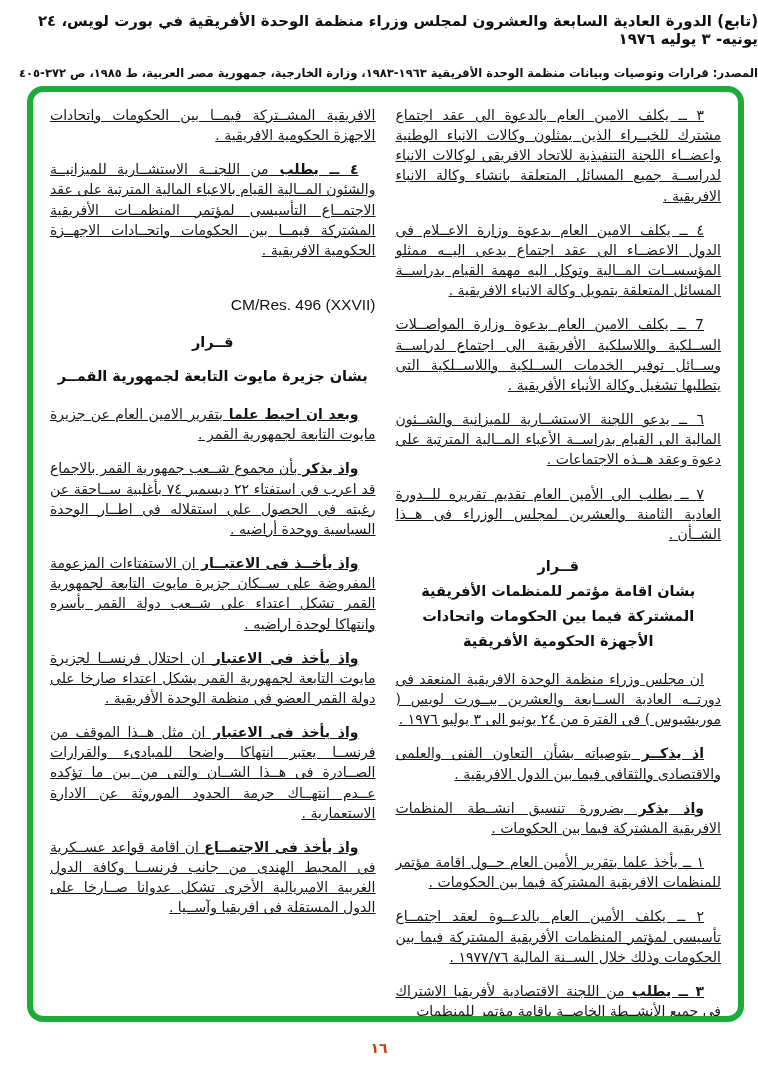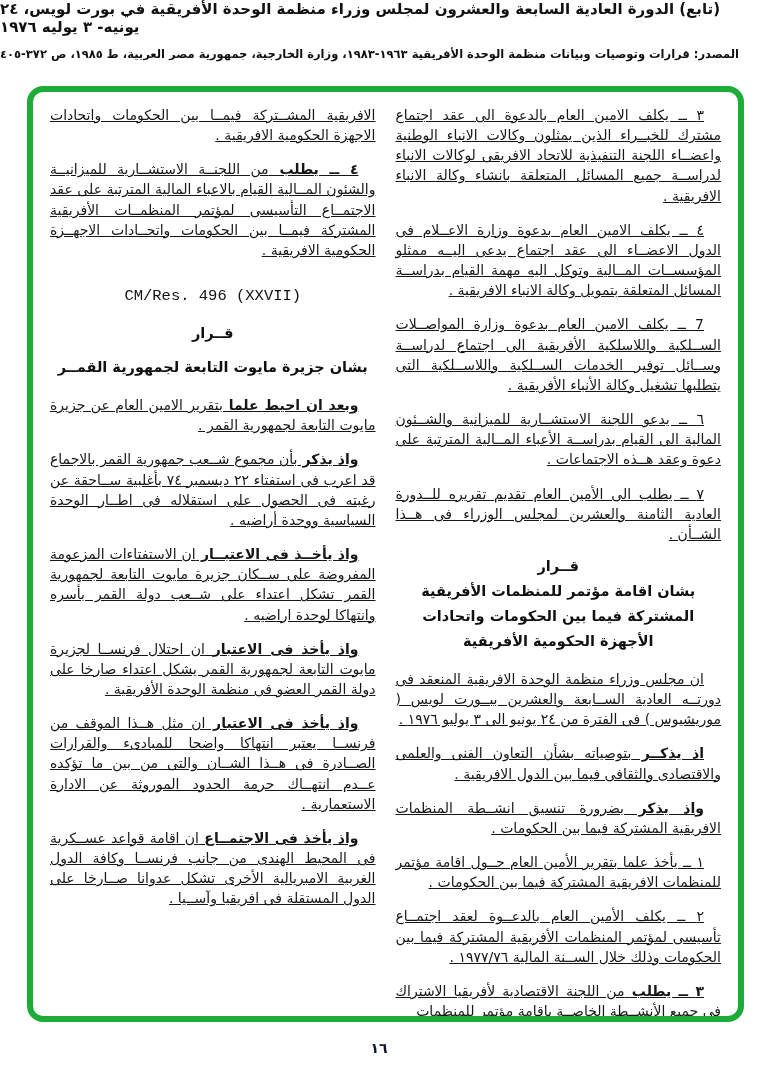--- a/index.html
+++ b/index.html
@@ -6,23 +6,23 @@
   html, body { background: #ffffff; }
   body {
     width: 758px; height: 1078px;
     font-family: "DejaVu Sans", sans-serif;
     color: #151515;
     overflow: hidden;
   }
   .sheet { position: relative; width: 758px; height: 1078px; background: #fff; }
 
   
-  .header { direction: rtl; text-align: left; padding-top: 0; }
+  .header { direction: rtl; text-align: right; padding-top: 12px; }
   .header-line1 { font-weight: bold; font-size: 15px; letter-spacing: 0; color: #101010; }
-  .header-line2 { font-weight: bold; font-size: 11.5px; margin-top: 11px; color: #101010; }
+  .header-line2 { font-weight: bold; font-size: 11.5px; margin-top: 18px; color: #101010; }
 
   
   .content-box {
     position: absolute; top: 86px; left: 27px;
     width: 717px; height: 936px;
     border: 6px solid #1eac38;
     border-radius: 16px;
     padding: 13px 17px 0 17px;
     direction: rtl;
     overflow: hidden;
@@ -37,34 +37,34 @@
     text-align: justify;
     text-indent: 17px;
     margin-bottom: 14px;
     color: #161616;
     text-decoration: underline;
   }
   .para.no-indent { text-indent: 0; }
   .para b { font-weight: 700; }
 
   .ref {
-    direction: ltr; text-align: center;
-    font-family: Liberation Mono, monospace;
+    direction: ltr; text-align: right;
+    font-family: Liberation Sans, sans-serif;
     font-size: 15.5px; color: #111;
-    margin: 27px 0 20px 0;
+    margin: 36px 0 20px 0;
   }
 
   .heading { text-align: center; font-weight: bold; font-size: 14.5px; margin: 2px 0 20px 0; color: #101010; }
   .heading-line { margin: 9px 0; }
   .heading-line.gap-after { margin-bottom: 18px; }
 
   
   .page-number {
     position: absolute; left: 0; bottom: 22px; width: 100%;
-    text-align: center; font-weight: bold; font-size: 14px; color: #0f172a;
+    text-align: center; font-weight: bold; font-size: 14px; color: #c2410c;
     direction: rtl;
   }
 </style>
 </head>
 <body>
 
 <div class="sheet">
 
   <div class="header">
     <div class="header-line1">(تابع) الدورة العادية السابعة والعشرون لمجلس وزراء منظمة الوحدة الأفريقية في بورت لويس، ٢٤ يونيه- ٣ يوليه ١٩٧٦</div>

